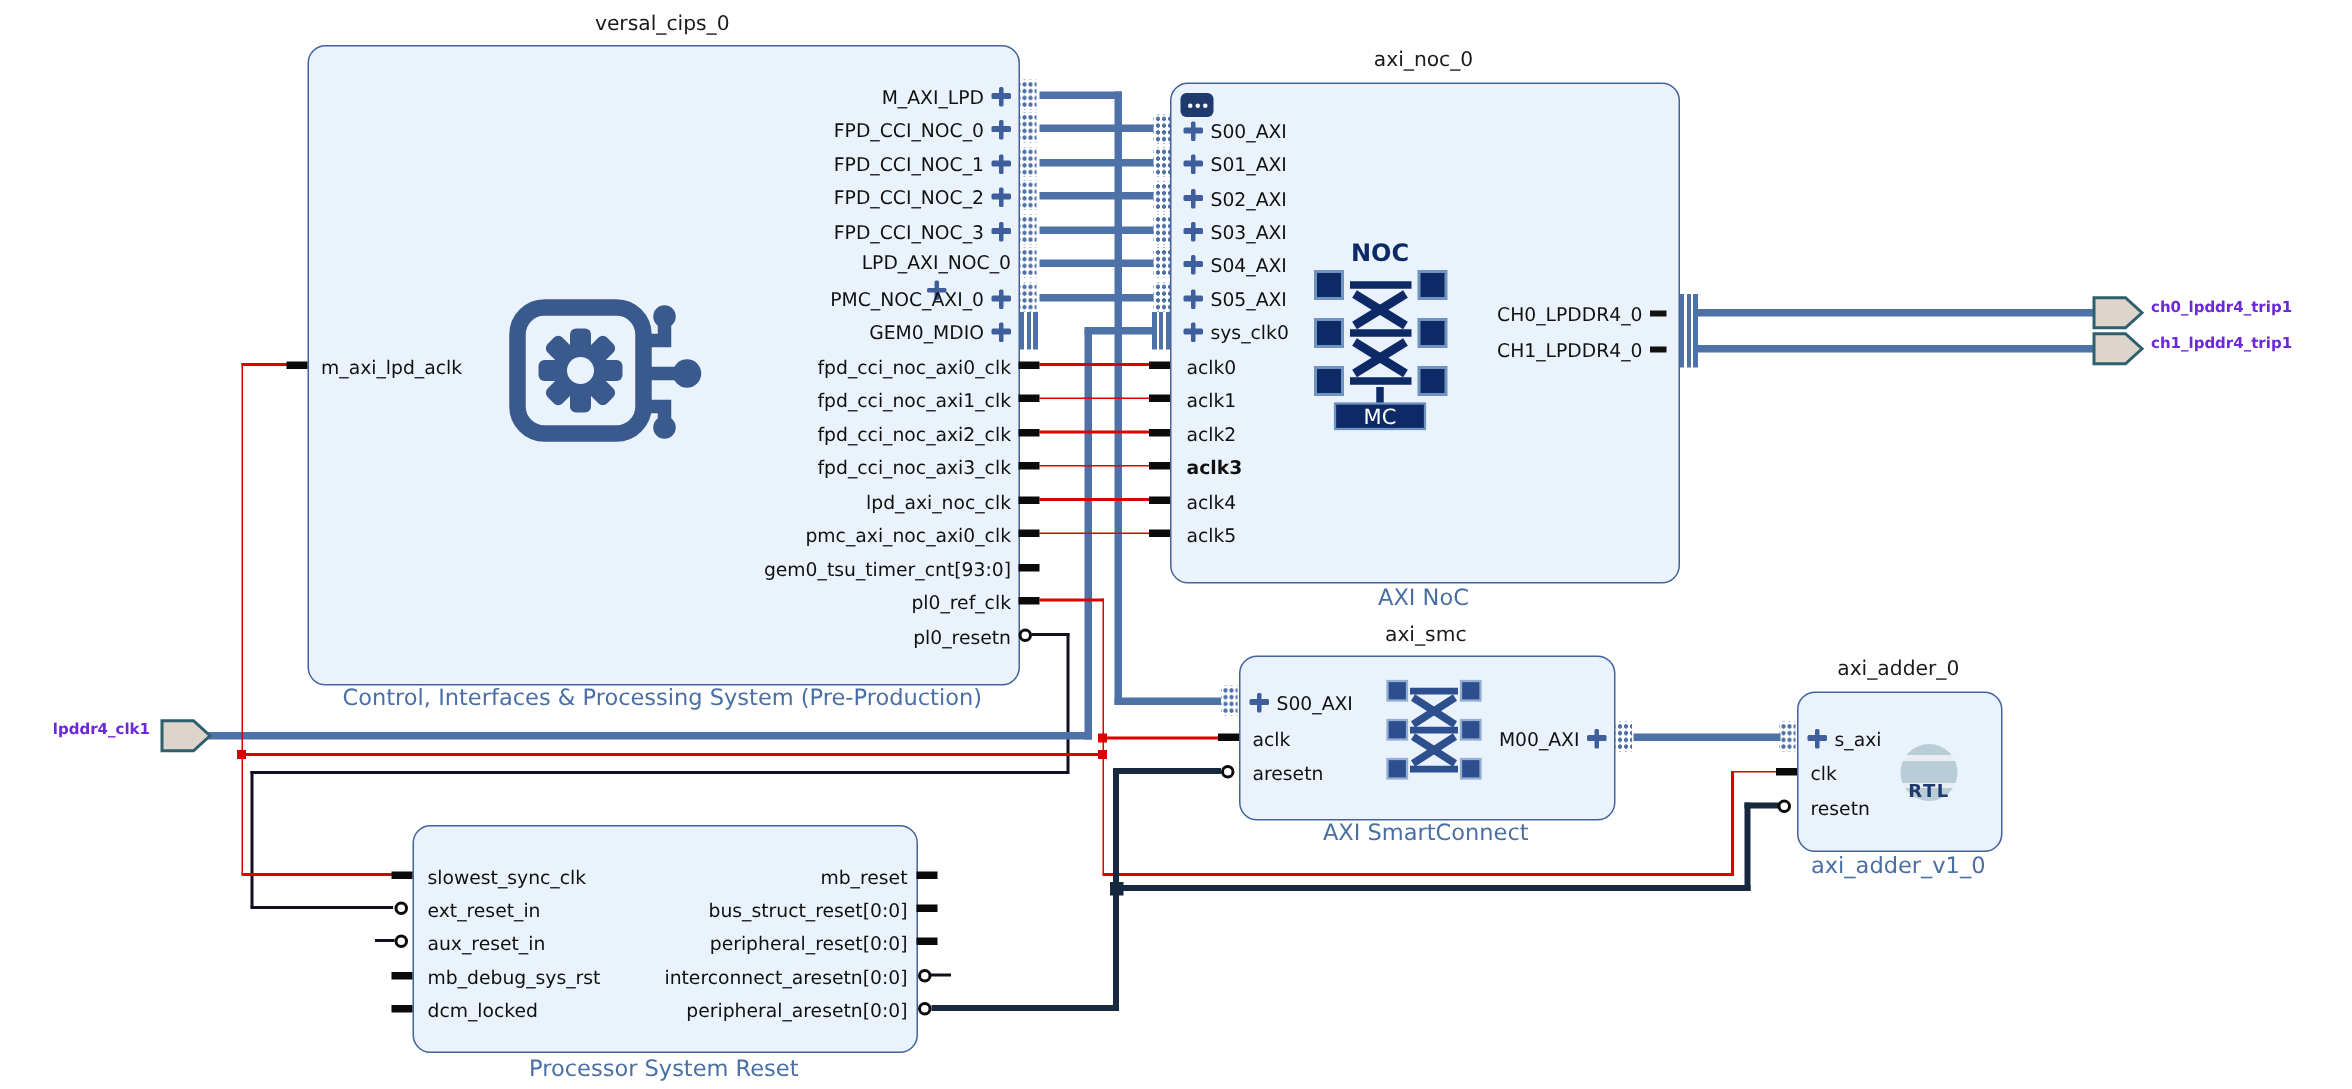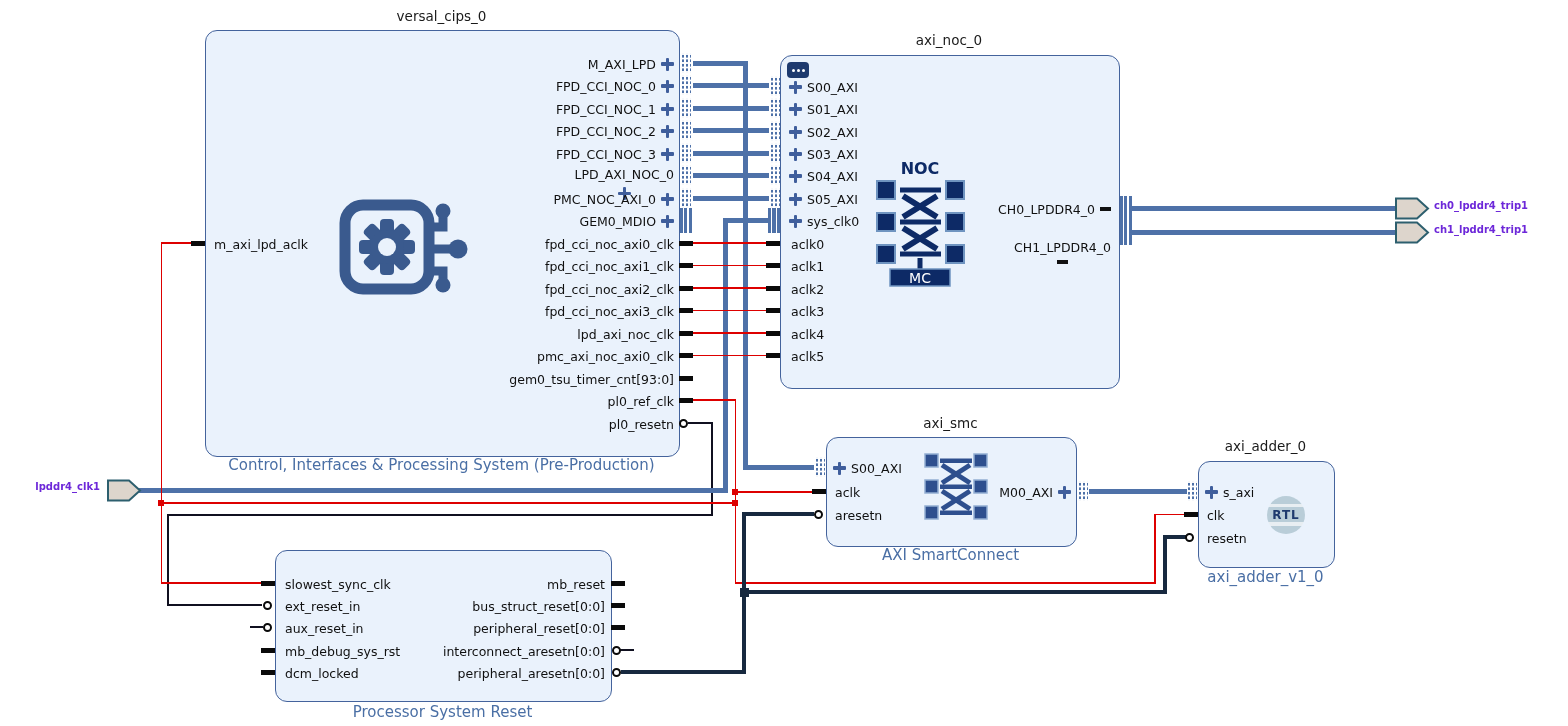--- a/index.html
+++ b/index.html
@@ -262,39 +262,40 @@
       </div>
     <div class="pr" style="left:10px;top:179px;">
         <span>aclk0</span>
       </div>
     <div class="pr" style="left:10px;top:201px;">
         <span>aclk1</span>
       </div>
     <div class="pr" style="left:10px;top:224px;">
         <span>aclk2</span>
       </div>
-    <div class="pr" style="left:10px;top:246px;">
+    <div class="pr" style="left:10px;top:246px;font-weight:bold;">
         <span>aclk3</span>
       </div>
     <div class="pr" style="left:10px;top:269px;">
         <span>aclk4</span>
       </div>
     <div class="pr" style="left:10px;top:291px;">
         <span>aclk5</span>
       </div>
 
     <div class="pr" style="right:8px;top:144px;">
         <span>CH0_LPDDR4_0</span>
         <span class="dash"></span>
       </div>
-    <div class="pr" style="right:8px;top:184px;flex-direction:column;">
+    <div class="pr" style="right:8px;top:168px;">
         <span>CH1_LPDDR4_0</span>
         <span class="dash"></span>
       </div>
   </div>
+  <div class="bsub" style="left:780px;top:389px;width:338px;">AXI NoC</div>
 
   <div class="stub-iface" style="left:769px;top:76px;"></div>
   <div class="stub-iface" style="left:769px;top:98px;"></div>
   <div class="stub-iface" style="left:769px;top:121px;"></div>
   <div class="stub-iface" style="left:769px;top:143px;"></div>
   <div class="stub-iface" style="left:769px;top:165px;"></div>
   <div class="stub-iface" style="left:769px;top:188px;"></div>
   <div class="stub-bars" style="left:768px;top:207.5px;"></div>
   <div class="stub" style="left:766px;top:240.5px;"></div>
   <div class="stub" style="left:766px;top:262.5px;"></div>
@@ -345,21 +346,21 @@
   </div>
   <div class="bsub" style="left:826px;top:546px;width:249px;">AXI SmartConnect</div>
 
   <div class="stub-iface" style="left:814px;top:457px;"></div>
   <div class="stub" style="left:812px;top:488.5px;"></div>
   <div class="nstub" style="left:813.5px;top:509.5px;"></div>
   <div class="stub-iface" style="left:1077px;top:481px;"></div>
 
   <div class="btitle" style="left:1198px;top:438px;width:135px;">axi_adder_0</div>
   <div class="block" style="left:1198px;top:461px;width:135px;height:105px;">
-    <div class="rtl" style="left:68px;top:34px;">
+    <div class="rtl" style="left:68px;top:34px;align-items:flex-end;">
         <span>RTL</span>
       </div>
     <div class="pr" style="left:6px;top:21px;">
         <span class="plus"></span>
         <span>s_axi</span>
       </div>
     <div class="pr" style="left:8px;top:44px;">
         <span>clk</span>
       </div>
     <div class="pr" style="left:8px;top:67px;">

